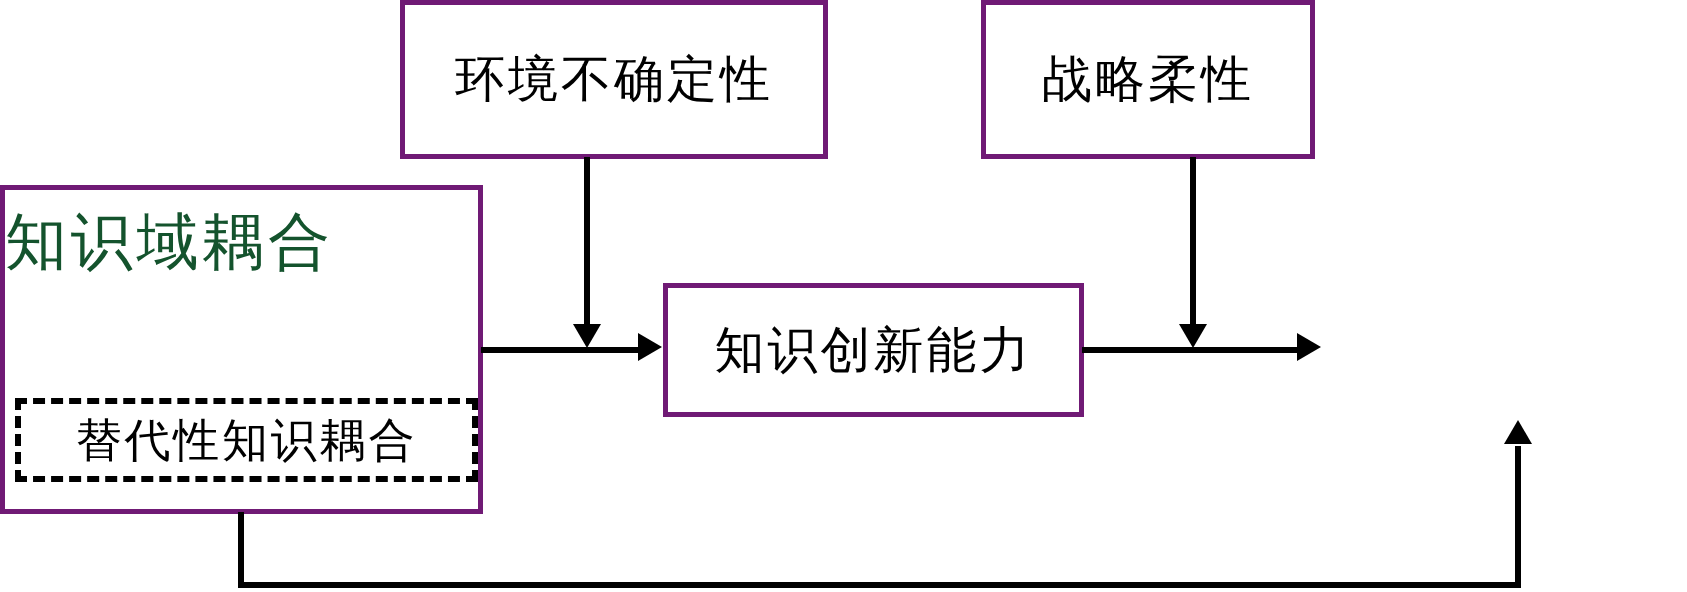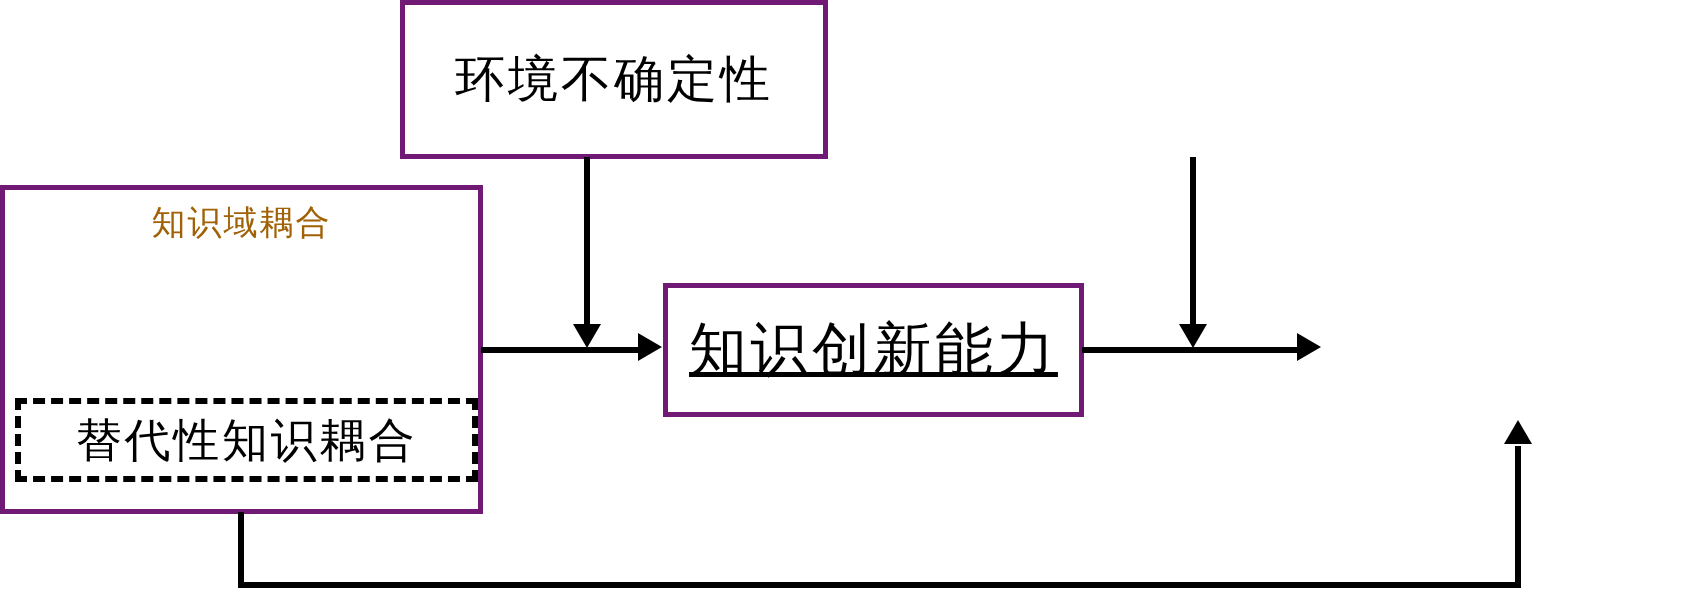--- a/index.html
+++ b/index.html
@@ -43,42 +43,41 @@
   #node-strategic-flexibility .node-label { font-size: 50px; }
 
   #node-knowledge-coupling {
     left: 0px; top: 185px; width: 483px; height: 329px;
     display: block;
     padding: 0;
   }
   #node-knowledge-coupling .group-title {
     position: absolute;
     left: 0; right: 0; top: 10px;
-    text-align: center;
-    font-size: 34px;
-    color: #a16207;
+    font-size: 62px;
+    color: #14532d;
     letter-spacing: 0.06em;
   }
   .sub-node {
     position: absolute;
     box-sizing: border-box;
     border: 6px dashed #000000;
     background: #ffffff;
     display: flex;
     align-items: center;
     justify-content: center;
   }
   .sub-node .node-label { font-size: 46px; }
   #subnode-complementary { left: 10px; top: 90px; width: 463px; height: 84px; }
   #subnode-substitutive  { left: 10px; top: 208px; width: 463px; height: 84px; }
 
   #node-knowledge-innovation {
     left: 663px; top: 283px; width: 421px; height: 134px;
   }
-  #node-knowledge-innovation .node-label { font-size: 58px; text-decoration: underline; }
+  #node-knowledge-innovation .node-label { font-size: 50px; }
 
   #node-innovation-performance {
     left: 1321px; top: 283px; width: 366px; height: 139px;
   }
   #node-innovation-performance .node-label { font-size: 50px; }
 
   
   .edge-h {
     position: absolute;
     height: 6px;
@@ -135,20 +134,23 @@
 </style>
 </head>
 <body>
 
 <div id="canvas">
 
   <div class="node" id="node-env-uncertainty">
     <span class="node-label">环境不确定性</span>
   </div>
 
+  <div class="node" id="node-strategic-flexibility">
+    <span class="node-label">战略柔性</span>
+  </div>
 
   <div class="node" id="node-knowledge-coupling">
     <div class="group-title">知识域耦合</div>
 
 
     <div class="sub-node" id="subnode-substitutive">
       <span class="node-label">替代性知识耦合</span>
     </div>
   </div>
 

